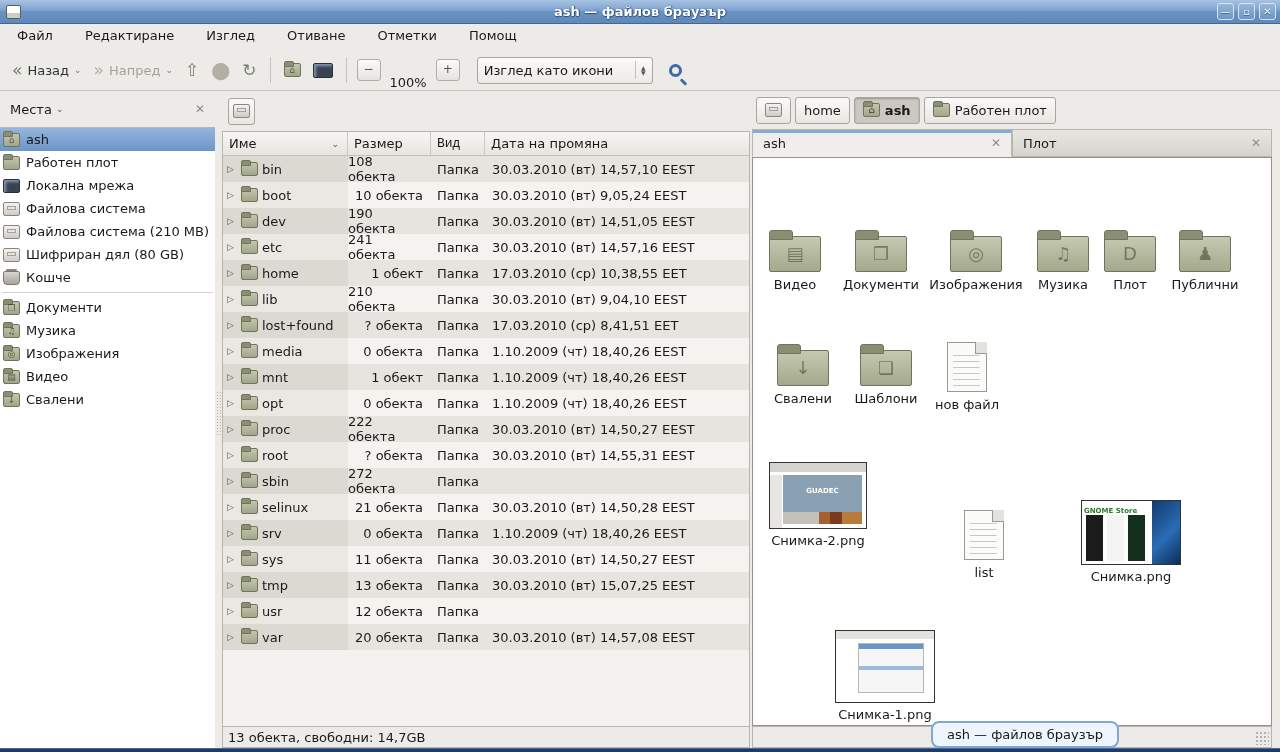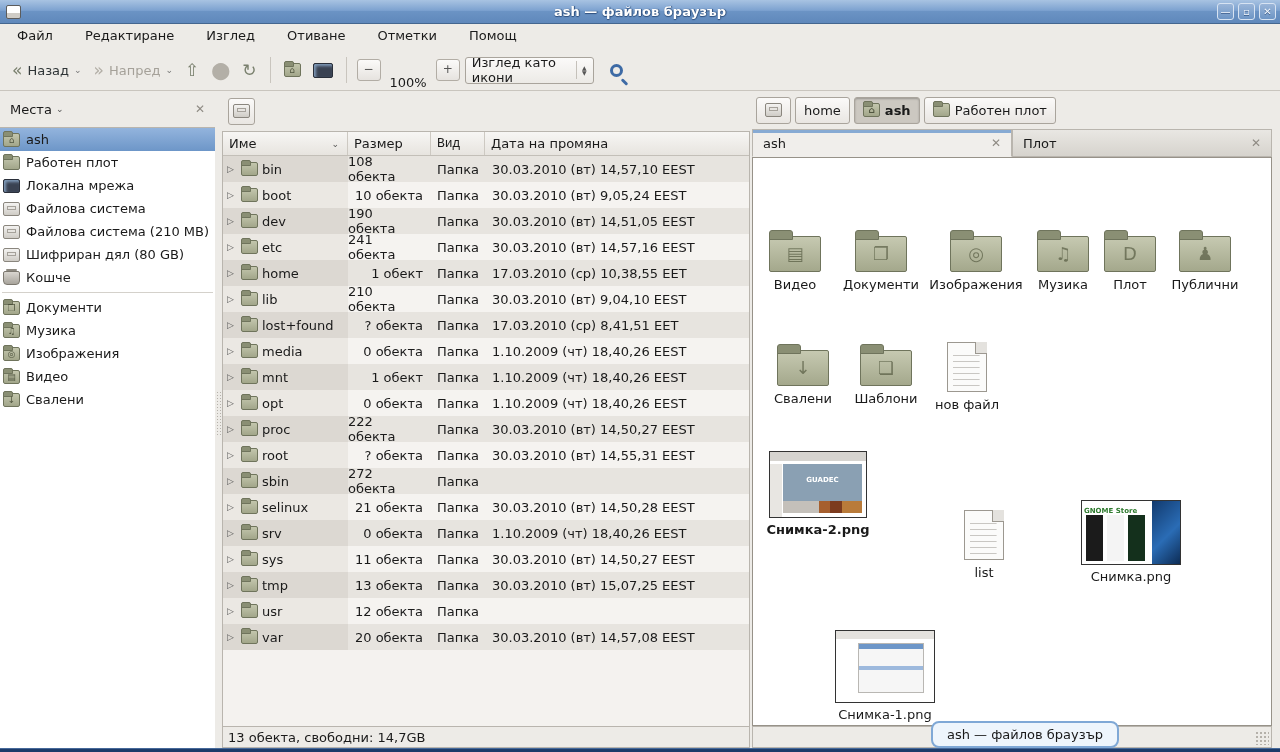--- a/index.html
+++ b/index.html
@@ -25,21 +25,21 @@
 
   .toolbar { position:absolute; left:0; top:50px; width:1280px; height:41px; background:#edebe7; border-bottom:1px solid #c9c5be; display:flex; align-items:center; padding-left:6px; }
   .tbtn { display:flex; align-items:center; gap:5px; padding:4px 6px; border-radius:3px; color:#2e3436; }
   .tbtn .chev { font-size:9px; color:#777; }
   .dis { color:#a5a199; }
   .tico { font-size:17px; color:#7a806e; line-height:17px; }
   .tico.gray { color:#b3afa7; }
   .tsep { width:1px; height:26px; background:#c9c5be; margin:0 7px; }
   .zoombtn { width:24px; height:22px; border:1px solid #b2ada5; border-radius:3px; background:linear-gradient(#fbfaf9,#e6e3df); text-align:center; line-height:19px; font-size:12px; color:#555; margin:0 3px; }
   .zoom-level { padding:0 6px;margin-top:24px; }
-  .viewsel { margin-left:2px; width:129px; height:27px; border:1px solid #a9a49c; border-radius:3px; background:linear-gradient(#fbfaf9,#eceae6); display:flex; align-items:center; padding:0 6px; }
+  .viewsel { margin-left:14px; width:176px; height:27px; border:1px solid #a9a49c; border-radius:3px; background:linear-gradient(#fbfaf9,#eceae6); display:flex; align-items:center; padding:0 6px; }
   .viewsel .lbl { flex:1; }
   .spin { display:flex; flex-direction:column; font-size:6px; color:#555; line-height:5px; border-left:1px solid #c5c1ba; padding-left:5px; height:18px; justify-content:center; }
   .search-ico { width:13px; height:13px; border:3px solid #3d6aa5; border-radius:50%; position:relative; margin-left:16px; }
   .search-ico::after { content:""; position:absolute; width:3px; height:8px; background:#3d6aa5; left:10px; top:11px; transform:rotate(-45deg); border-radius:2px; }
 
   
   .sico { position:relative; width:17px; height:14px; flex:none; }
   .sico.folder, .sico.home, .sico.desktop, .sico.fglyph { background:linear-gradient(#c3c6ad,#a2a68a); border:1px solid #6f745c; border-radius:2px; }
   .sico.folder::before, .sico.home::before, .sico.desktop::before, .sico.fglyph::before {
     content:""; position:absolute; left:-1px; top:-3px; width:8px; height:4px; background:#8a8f74; border:1px solid #6f745c; border-radius:2px 2px 0 0; }
@@ -642,21 +642,21 @@
   
   .pos-video     { left:2px;   top:78px;  width:80px; }
   .pos-documents { left:82px;  top:78px;  width:92px; }
   .pos-pictures  { left:176px; top:78px;  width:94px; }
   .pos-music     { left:268px; top:78px;  width:84px; }
   .pos-desktop   { left:342px; top:78px;  width:70px; }
   .pos-public    { left:408px; top:78px;  width:88px; }
   .pos-downloads { left:8px;   top:192px; width:84px; }
   .pos-templates { left:90px;  top:192px; width:86px; }
   .pos-newfile   { left:176px; top:184px; width:76px; }
-  .pos-snimka2   { left:14px;  top:293px; width:102px;font-weight:bold; }
+  .pos-snimka2   { left:14px;  top:304px; width:102px; }
   .pos-list      { left:198px; top:352px; width:66px; }
   .pos-snimka    { left:326px; top:342px; width:104px; }
   .pos-snimka1   { left:80px;  top:472px; width:104px; }
   .ivitem .bigfolder, .ivitem .filepage, .ivitem .thumb { display:none; }
   .ivitem.kind-folder .bigfolder { display:block; }
   .ivitem.kind-file .filepage, .ivitem.kind-small-file .filepage { display:block; }
   .ivitem.kind-image .thumb { display:block; }
   .thumb .sidepanel { display:none; }
   .thumb-store .sidepanel { display:block; }
 </style>

